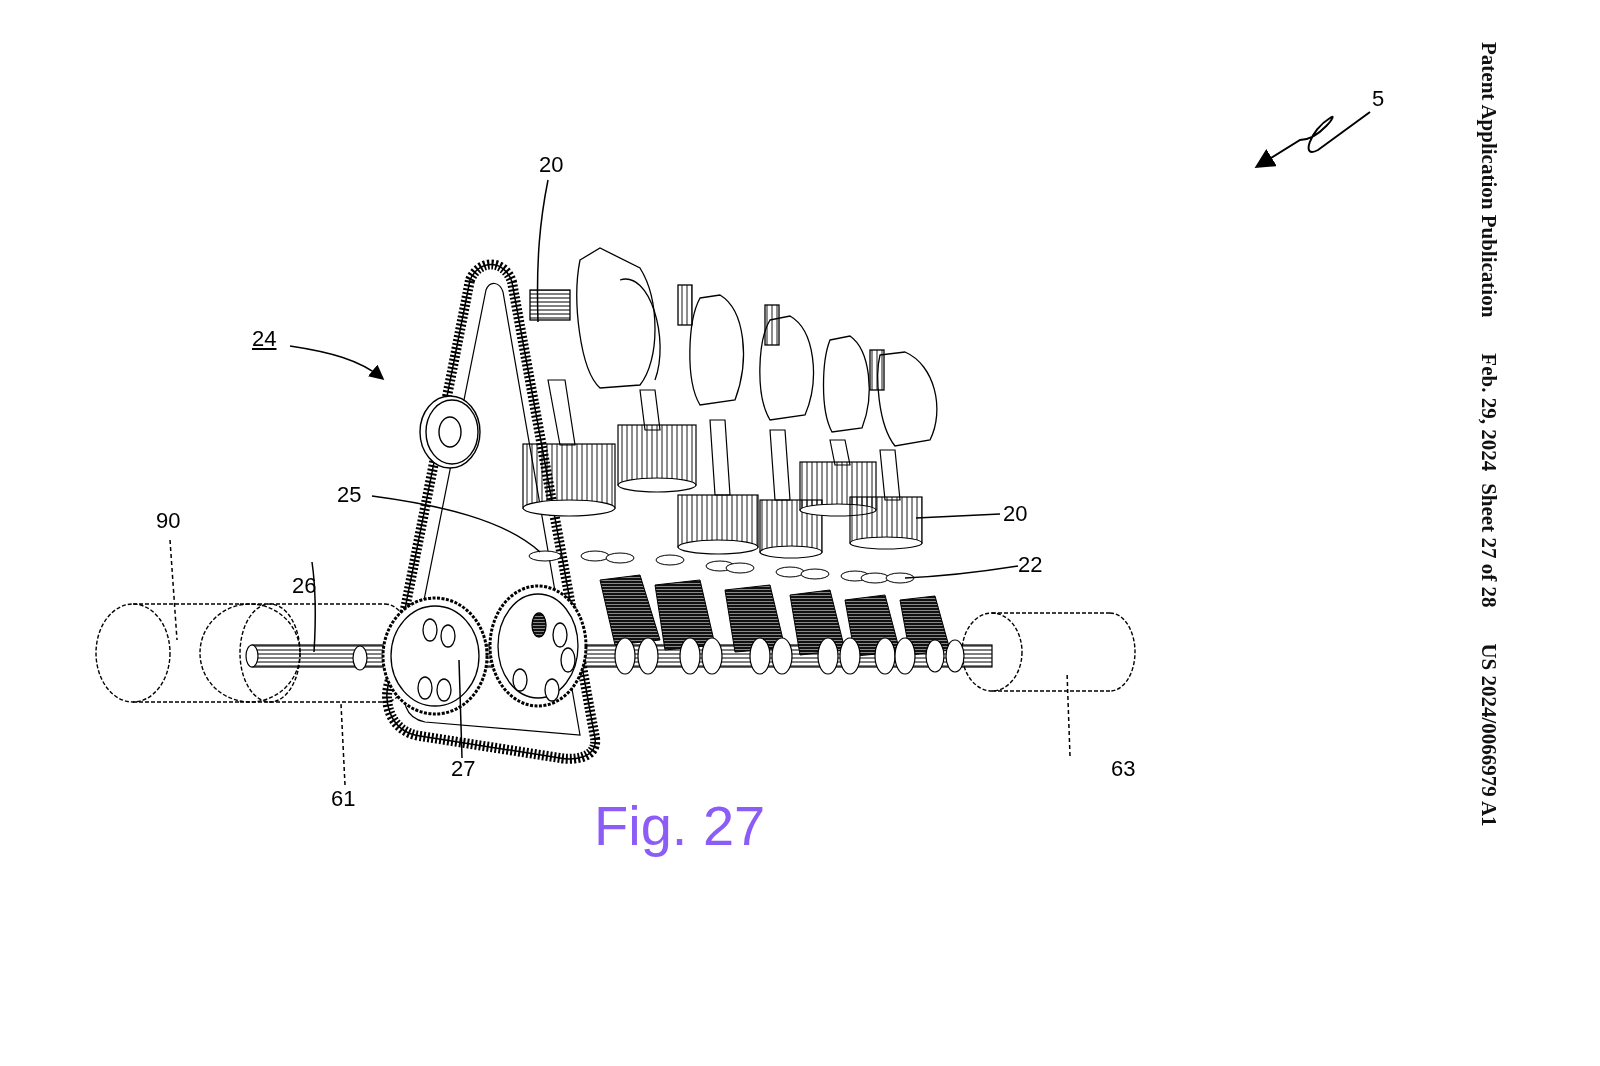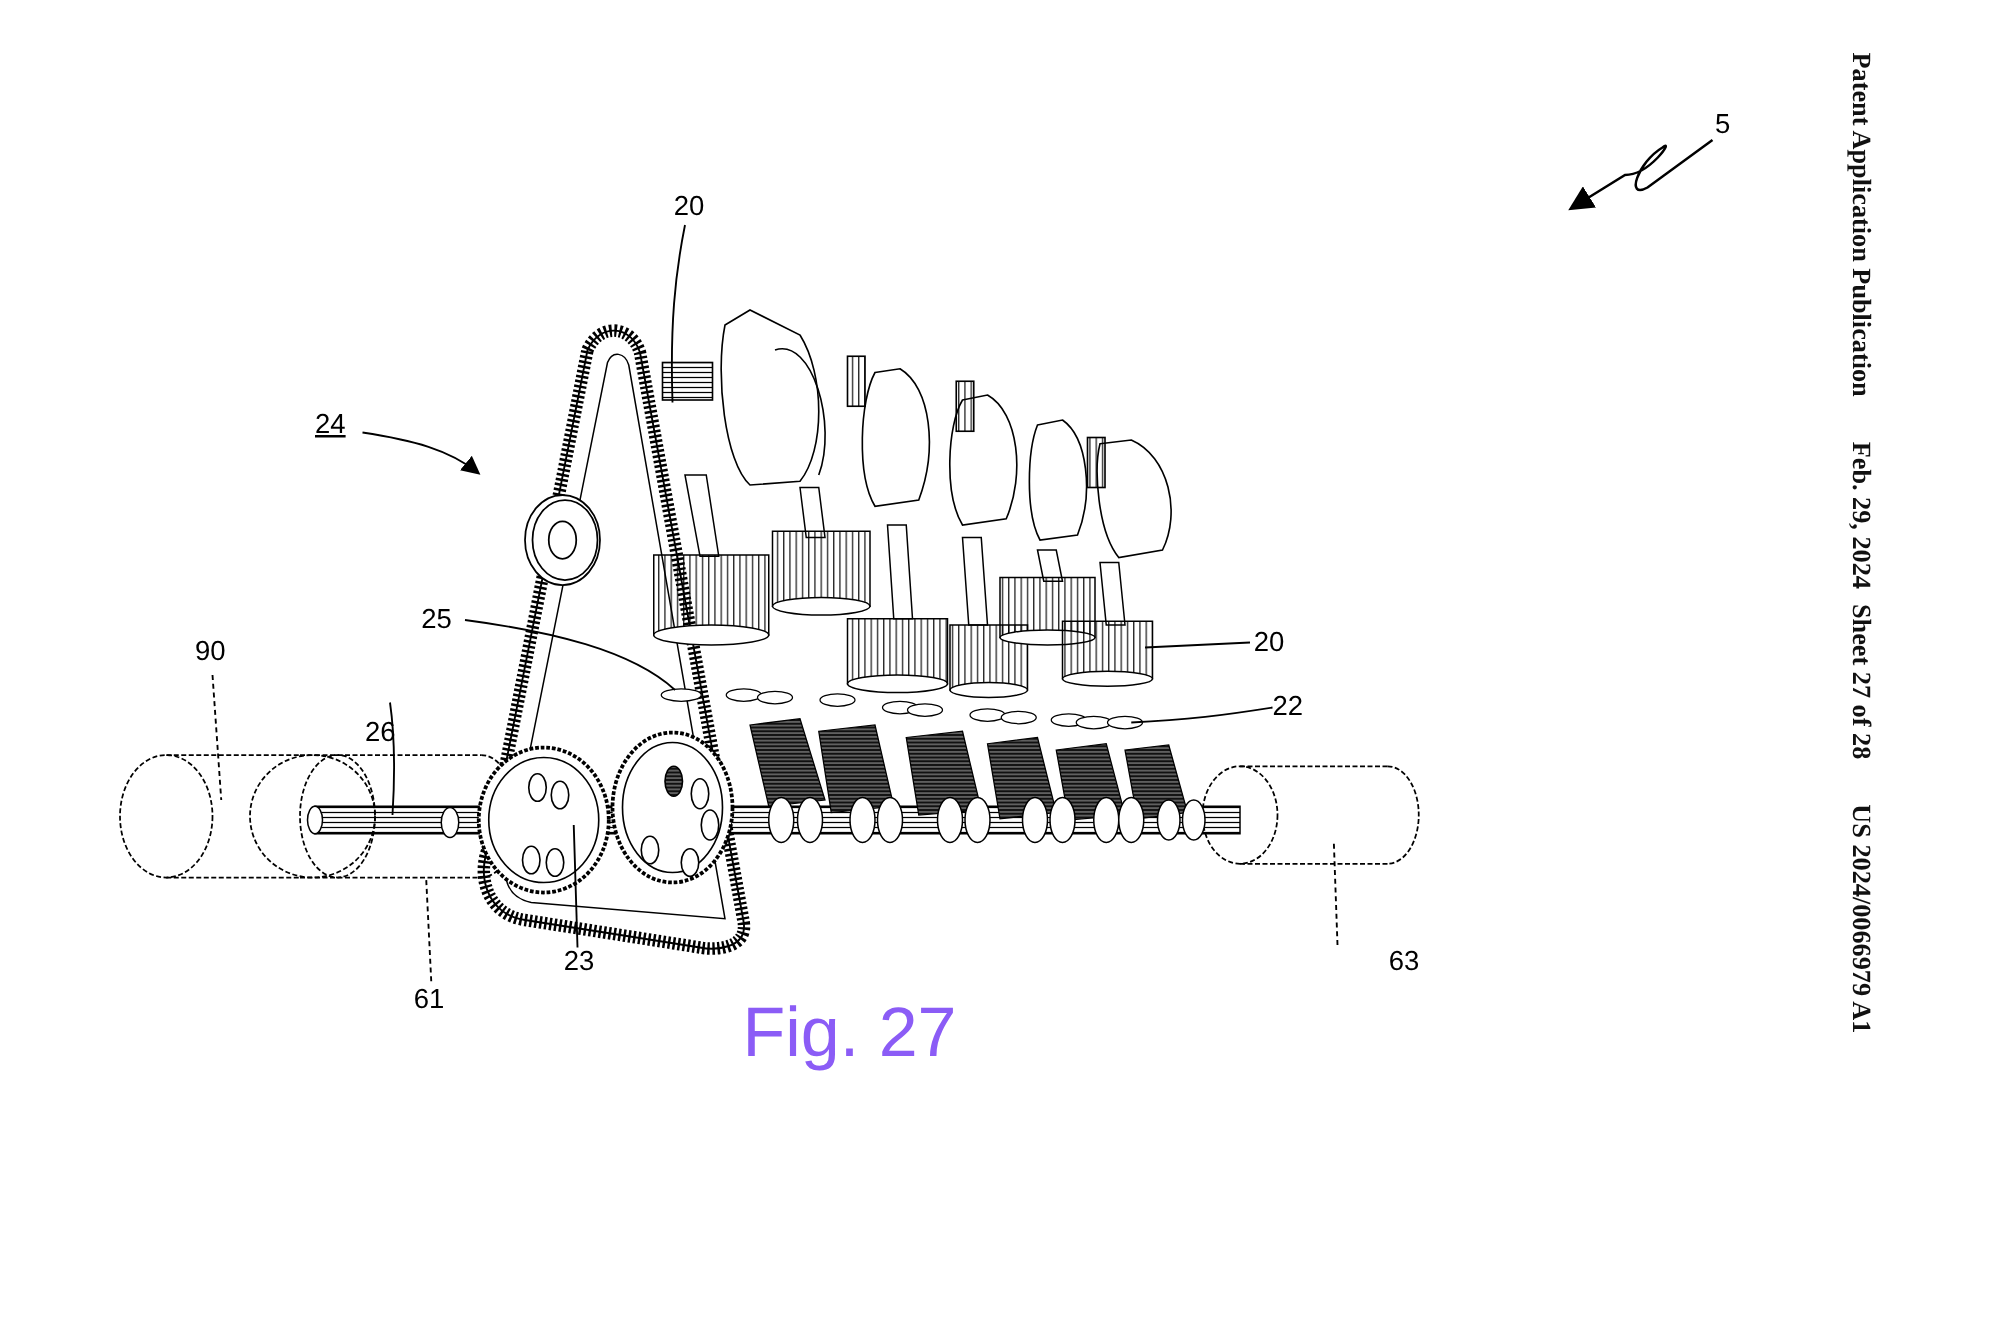--- a/index.html
+++ b/index.html
@@ -248,17 +248,17 @@
 </svg>
 
 <div class="ref-label" style="left:1372px; top:88px;">5</div>
 <div class="ref-label" style="left:539px; top:154px;text-align:center;">20</div>
 <div class="ref-label" style="left:252px; top:328px;text-decoration:underline;">24</div>
 <div class="ref-label" style="left:337px; top:484px;">25</div>
 <div class="ref-label" style="left:156px; top:510px;">90</div>
 <div class="ref-label" style="left:292px; top:537px;margin-top:38px;">26</div>
 <div class="ref-label" style="left:1003px; top:503px;">20</div>
 <div class="ref-label" style="left:1018px; top:554px;">22</div>
-<div class="ref-label" style="left:451px; top:758px;">23</div>
+<div class="ref-label" style="left:451px; top:758px;">27</div>
 <div class="ref-label" style="left:1111px; top:758px;">63</div>
 <div class="ref-label" style="left:331px; top:788px;text-align:center;">61</div>
 
 <div id="fig-caption">Fig. 27</div>
 
 </body></html>

